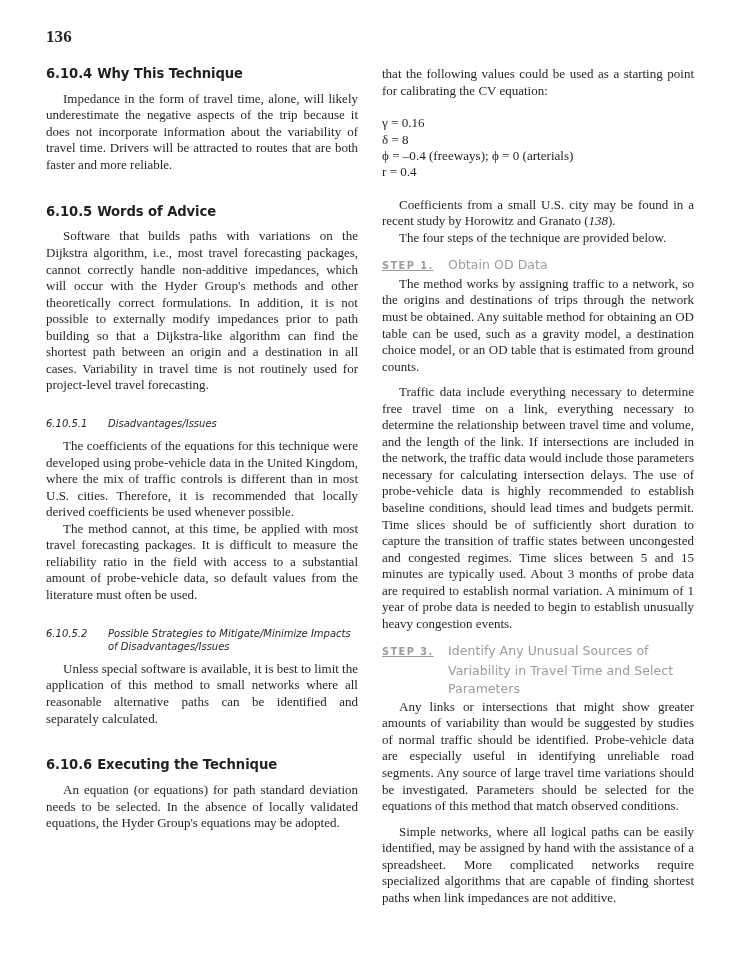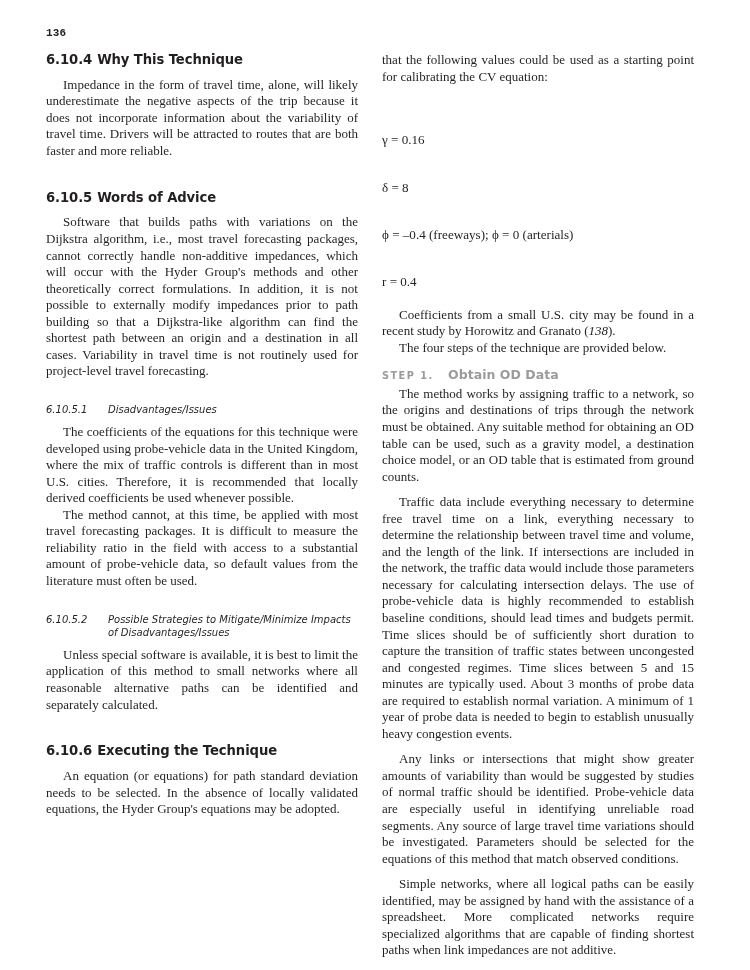--- a/index.html
+++ b/index.html
@@ -14,30 +14,30 @@
     background: #ffffff;
     box-sizing: border-box;
     overflow: hidden;
     font-family: "Liberation Serif", "DejaVu Serif", serif;
     color: #231f20;
   }
   .page-number {
     position: absolute;
     left: 46px;
     top: 27px;
-    font-family: Liberation Mono, monospace;
+    font-family: Liberation Serif, serif;
     font-weight: bold;
-    font-size: 11px;
+    font-size: 17px;
     letter-spacing: 0.1px;
     color: #231f20;
   }
   .columns {
     position: absolute;
     left: 0;
-    top: 52px;
+    top: 66px;
     width: 750px;
     height: 890px;
   }
   .col {
     position: absolute;
     top: 0;
     width: 312px;
   }
   .col-left  { left: 46px; }
   .col-right { left: 382px; }
@@ -86,43 +86,44 @@
   .gap-md  { height: 16px; }
   .gap-lg  { height: 23px; }
   .gap-xl  { height: 30px; }
 
   .eqblock {
     margin: 0;
     font-size: 13.1px;
     line-height: 16.4px;
     text-align: left;
   }
-  .eqblock div { white-space: nowrap; margin-top: 31px; }
+  .eqblock div { white-space: nowrap; }
 
   .step {
     margin: 0 0 1px 0;
     padding-left: 66px;
     text-indent: -66px;
     font-family: "DejaVu Sans", "Liberation Sans", sans-serif;
     color: #9b9b9b;
     line-height: 17.5px;
   }
   .step .lbl {
     display: inline-block;
     width: 66px;
     text-indent: 0;
     font-size: 9.7px;
     font-weight: bold;
     letter-spacing: 1.5px;
     color: #9b9b9b;
     vertical-align: baseline;
+    text-decoration: underline;
   }
   .step .ttl {
     font-size: 12.5px;
-    font-weight: bold;
+    font-weight: normal;
     letter-spacing: 0.05px;
     color: #9b9b9b;
   }
   .step-body { margin-top: 1px; }
   em.cit { font-style: italic; }
 </style>
 </head>
 <body>
 
 <div class="page">
@@ -193,20 +194,23 @@
         <span class="lbl">STEP 1.</span><span class="ttl">Obtain OD Data</span>
       </div>
       <p class="body step-body">The method works by assigning traffic to a network, so the origins and destinations of trips through the network must be obtained. Any suitable method for obtaining an OD table can be used, such as a gravity model, a destination choice model, or an OD table that is estimated from ground counts.</p>
 
       <div class="gap-sm"></div>
 
       <p class="body step-body">Traffic data include everything necessary to determine free travel time on a link, everything necessary to determine the relationship between travel time and volume, and the length of the link. If intersections are included in the network, the traffic data would include those parameters necessary for calculating intersection delays. The use of probe-vehicle data is highly recommended to establish baseline conditions, should lead times and budgets permit. Time slices should be of sufficiently short duration to capture the transition of traffic states between uncongested and congested regimes. Time slices between 5 and 15 minutes are typically used. About 3 months of probe data are required to establish normal variation. A minimum of 1 year of probe data is needed to begin to establish unusually heavy congestion events.</p>
 
       <div class="gap-sm"></div>
 
+      <div class="step">
+        <span class="lbl">STEP 3.</span><span class="ttl">Identify Any Unusual Sources of Variability in Travel Time and Select Parameters</span>
+      </div>
       <p class="body step-body">Any links or intersections that might show greater amounts of variability than would be suggested by studies of normal traffic should be identified. Probe-vehicle data are especially useful in identifying unreliable road segments. Any source of large travel time variations should be investigated. Parameters should be selected for the equations of this method that match observed conditions.</p>
 
       <div class="gap-sm"></div>
 
       <p class="body step-body">Simple networks, where all logical paths can be easily identified, may be assigned by hand with the assistance of a spreadsheet. More complicated networks require specialized algorithms that are capable of finding shortest paths when link impedances are not additive.</p>
 
     </div>
 
   </div>
 </div>

